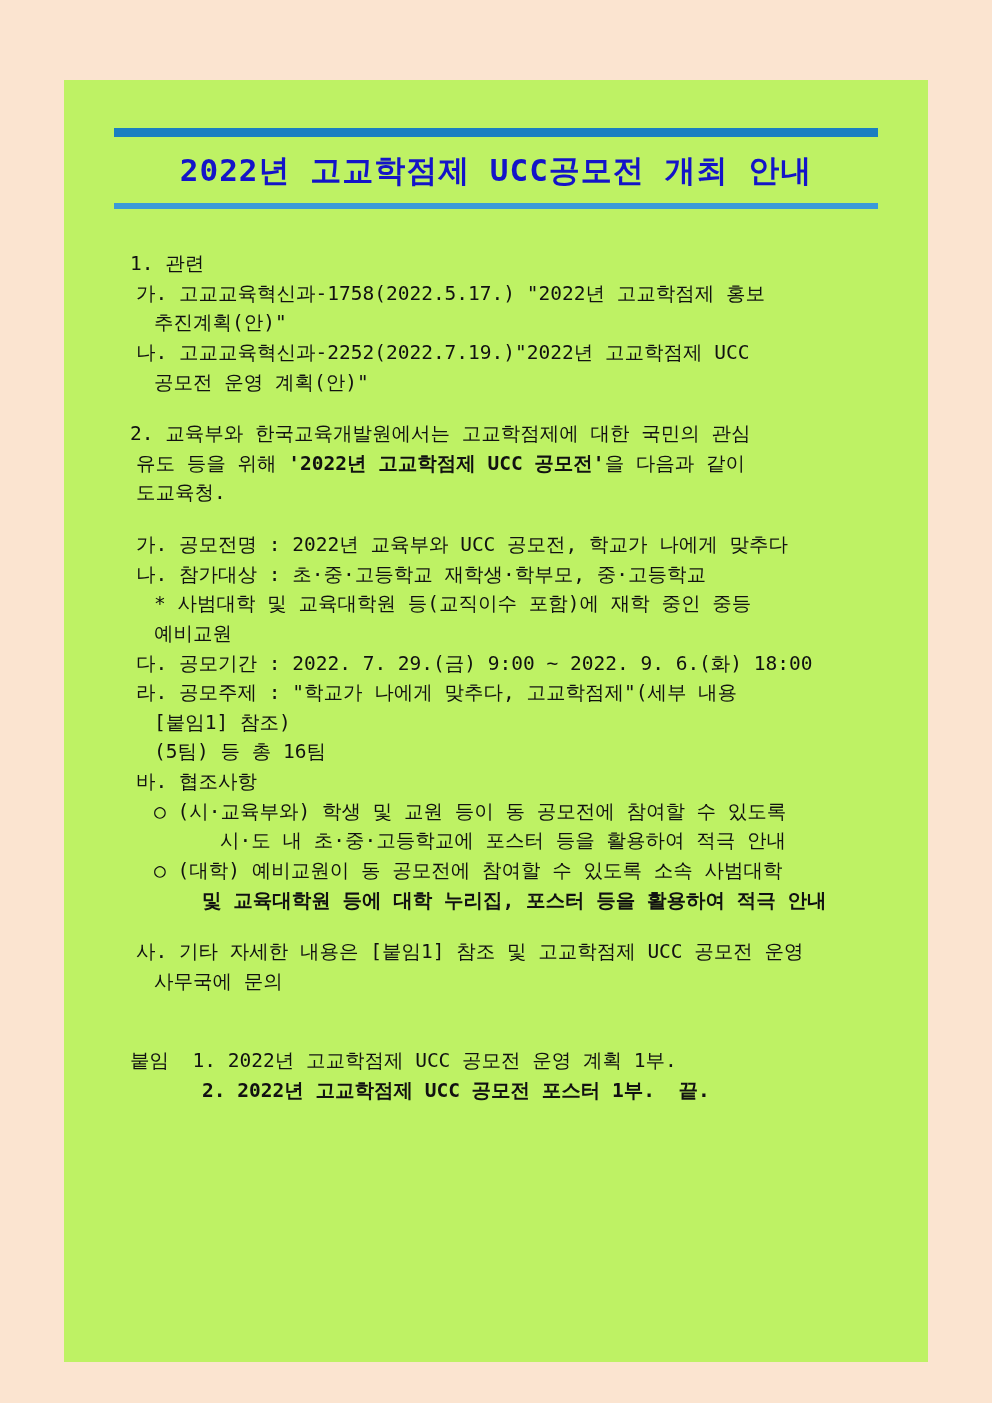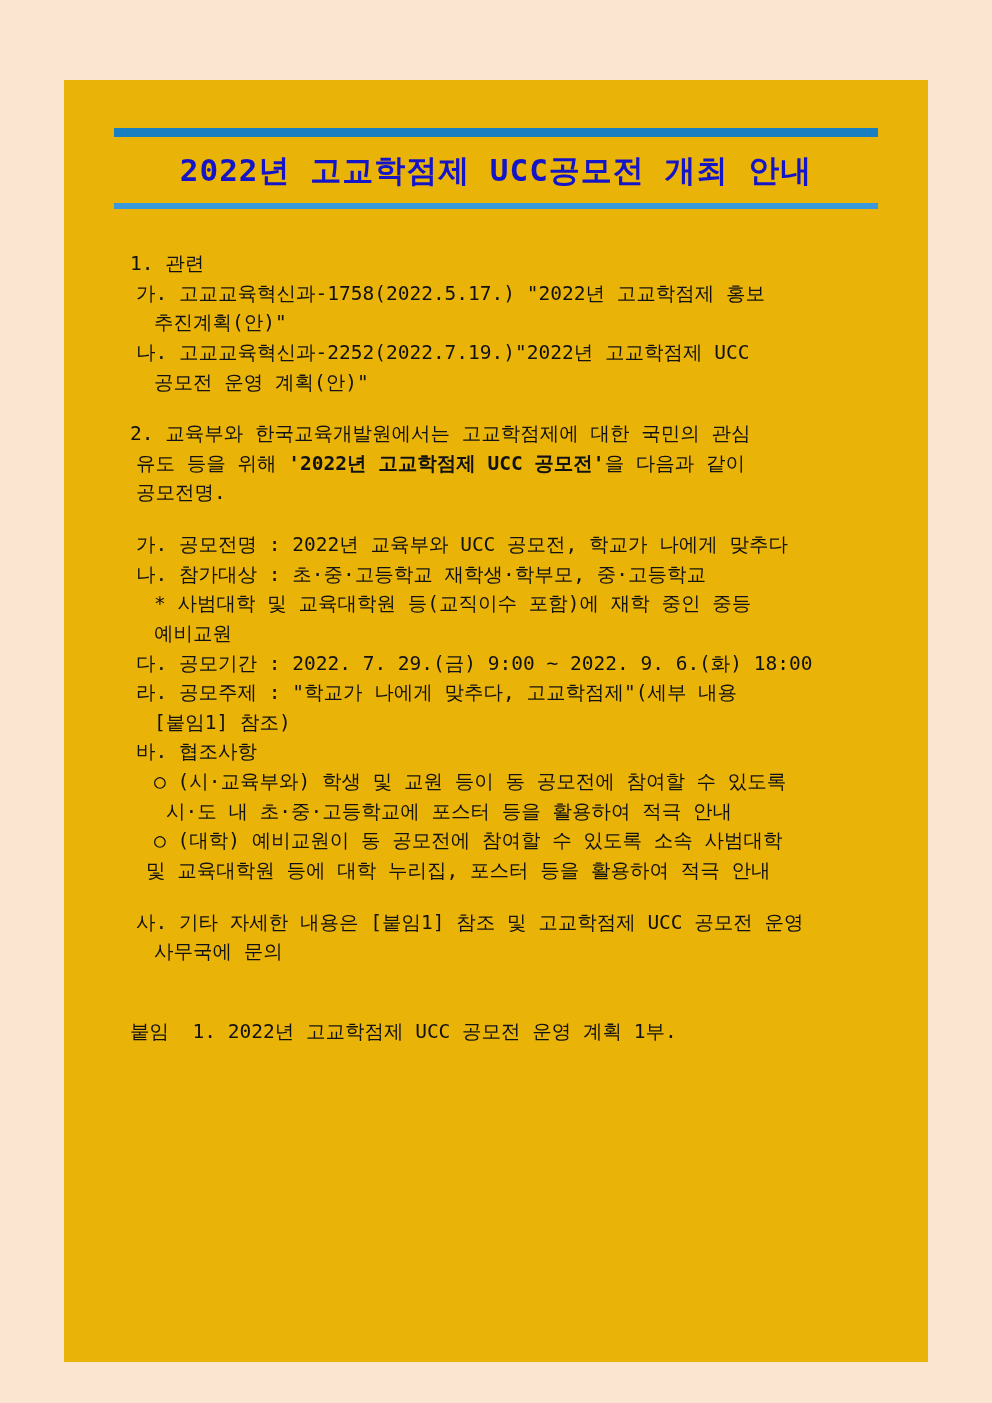--- a/index.html
+++ b/index.html
@@ -12,21 +12,21 @@
     background: #fbe4d0;
     font-family: "DejaVu Sans", "Liberation Sans", sans-serif;
     overflow: hidden;
   }
   .page {
     position: absolute;
     left: 64px;
     top: 80px;
     width: 864px;
     height: 1282px;
-    background: #eab308;
+    background: #bef264;
     box-sizing: border-box;
     padding: 40px 50px 0 50px;
   }
   .title-block {
     margin-top: 8px;
     margin-bottom: 40px;
   }
   .rule-top {
     height: 9px;
     background: #1a7fc1;
@@ -52,22 +52,22 @@
     line-height: 1.52;
     color: #111111;
     font-family: "DejaVu Sans Mono", "Liberation Mono", monospace;
   }
   .line {
     white-space: pre-wrap;
   }
   .ind-0 { margin-left: 16px; }
   .ind-1 { margin-left: 22px; }
   .ind-2 { margin-left: 40px; }
-  .ind-3 { margin-left: 32px; }
-  .ind-4 { margin-left: 52px; }
+  .ind-3 { margin-left: 88px; font-weight: bold; }
+  .ind-4 { margin-left: 106px; }
   .gap-m { height: 22px; }
   .gap-xl { height: 50px; }
   .bold { font-weight: bold; margin-top: 45px; }
 </style>
 </head>
 <body>
 
 <div class="page">
 
   <div class="title-block">
@@ -81,40 +81,42 @@
     <div class="line ind-0">1. 관련</div>
     <div class="line ind-1">가. 고교교육혁신과-1758(2022.5.17.) "2022년 고교학점제 홍보</div>
     <div class="line ind-2">추진계획(안)"</div>
     <div class="line ind-1">나. 고교교육혁신과-2252(2022.7.19.)"2022년 고교학점제 UCC</div>
     <div class="line ind-2">공모전 운영 계획(안)"</div>
 
     <div class="gap-m"></div>
 
     <div class="line ind-0">2. 교육부와 한국교육개발원에서는 고교학점제에 대한 국민의 관심</div>
     <div class="line ind-1"><span>유도 등을 위해 </span><span class="bold">'2022년 고교학점제 UCC 공모전'</span><span>을 다음과 같이</span></div>
-    <div class="line ind-1">공모전명.</div>
+    <div class="line ind-1">도교육청.</div>
 
     <div class="gap-m"></div>
 
     <div class="line ind-1">가. 공모전명 : 2022년 교육부와 UCC 공모전, 학교가 나에게 맞추다</div>
     <div class="line ind-1">나. 참가대상 : 초·중·고등학교 재학생·학부모, 중·고등학교</div>
     <div class="line ind-2">* 사범대학 및 교육대학원 등(교직이수 포함)에 재학 중인 중등</div>
     <div class="line ind-2">예비교원</div>
     <div class="line ind-1">다. 공모기간 : 2022. 7. 29.(금) 9:00 ~ 2022. 9. 6.(화) 18:00</div>
     <div class="line ind-1">라. 공모주제 : "학교가 나에게 맞추다, 고교학점제"(세부 내용</div>
     <div class="line ind-2">[붙임1] 참조)</div>
+    <div class="line ind-2">(5팀) 등 총 16팀</div>
     <div class="line ind-1">바. 협조사항</div>
     <div class="line ind-2">○ (시·교육부와) 학생 및 교원 등이 동 공모전에 참여할 수 있도록</div>
     <div class="line ind-4">시·도 내 초·중·고등학교에 포스터 등을 활용하여 적극 안내</div>
     <div class="line ind-2">○ (대학) 예비교원이 동 공모전에 참여할 수 있도록 소속 사범대학</div>
     <div class="line ind-3">및 교육대학원 등에 대학 누리집, 포스터 등을 활용하여 적극 안내</div>
 
     <div class="gap-m"></div>
 
     <div class="line ind-1">사. 기타 자세한 내용은 [붙임1] 참조 및 고교학점제 UCC 공모전 운영</div>
     <div class="line ind-2">사무국에 문의</div>
 
     <div class="gap-xl"></div>
 
     <div class="line ind-0">붙임  1. 2022년 고교학점제 UCC 공모전 운영 계획 1부.</div>
+    <div class="line ind-3">2. 2022년 고교학점제 UCC 공모전 포스터 1부.  끝.</div>
 
   </div>
 </div>
 
 </body></html>

